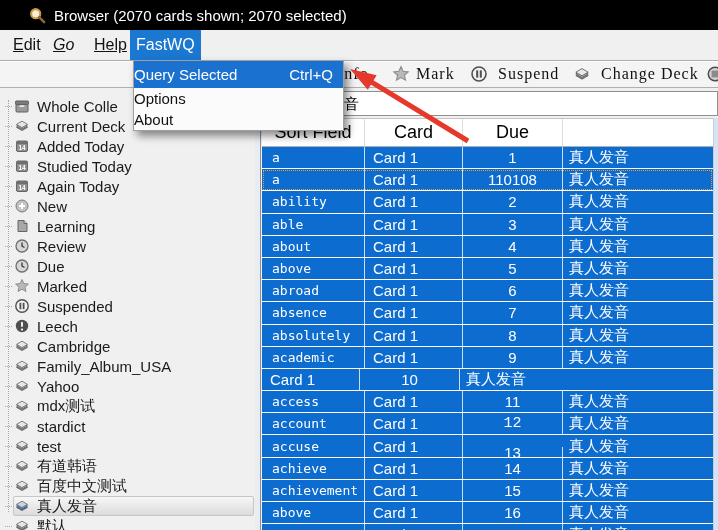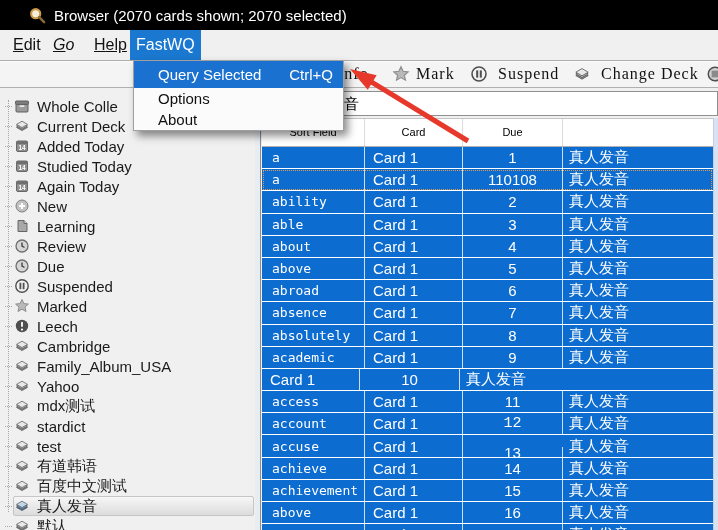--- a/index.html
+++ b/index.html
@@ -38,41 +38,41 @@
   .sb-item.selected::after{content:'';position:absolute;left:13px;right:1px;top:0;bottom:0;
            background:linear-gradient(#f7f7f7,#dcdcdc);border:1px solid #c6c6c6;border-radius:2px;z-index:-1;}
   
   .splitter{position:absolute;left:255px;top:88px;width:6px;height:442px;background:#e8edf4;
             border-right:1px solid #8f8f8f;box-sizing:border-box;}
   
   .cardtable{position:absolute;left:262px;top:118px;width:456px;height:412px;background:#fff;
              border-top:1px solid #c4c4c4;box-sizing:border-box;overflow:hidden;}
   .thead{position:absolute;left:0;top:0;width:451px;height:28px;background:#fff;
          border-bottom:1px solid #b0b0b0;display:flex;box-sizing:border-box;}
-  .th{height:27px;line-height:27px;text-align:center;font-size:11px;color:#000;
+  .th{height:27px;line-height:27px;text-align:center;font-size:18px;color:#000;
       border-right:1px solid #dcdcdc;box-sizing:border-box;overflow:hidden;}
   .th:last-child{border-right:none;}
   .tbody{position:absolute;left:0;top:28px;width:451px;}
   .trow{display:flex;height:21.2px;background:#0d6ccf;border-bottom:1px solid #fff;
         color:#fff;box-sizing:content-box;}
   .trow.focused{outline:1.5px dotted #e09a50;outline-offset:-2px;}
   .td{box-sizing:border-box;border-right:1px solid rgba(255,255,255,.78);overflow:hidden;
       white-space:nowrap;display:flex;align-items:center;}
   .td:last-child{border-right:none;}
   .td.c-sort{font-family:"DejaVu Sans Mono",monospace;font-size:13px;padding-left:10px;}
   .td.c-card{font-size:15px;padding-left:8px;}
   .td.c-due{font-size:15px;justify-content:center;}
   .td.c-deck{font-size:15px;padding-left:6px;}
   .scrollstrip{position:absolute;right:0;top:118px;width:5px;height:412px;background:#d7e3f2;
                border-left:1px solid #c2cfdf;box-sizing:border-box;}
   
   .dropdown{position:absolute;left:133px;top:60px;width:211px;background:#fbfbfb;
             border:1px solid #9f9f9f;box-shadow:4px 5px 8px rgba(0,0,0,.45);z-index:30;box-sizing:border-box;}
   .dd-item{position:relative;height:21px;line-height:21px;font-size:15px;color:#111;
-           padding-left:24px;cursor:default;}
+           cursor:default;}
   .dd-item.hl{height:27px;line-height:27px;background:#1a71cf;color:#fff;}
   .dd-item .sc{position:absolute;right:10px;top:0;}
   
   .arrowsvg{position:absolute;left:0;top:0;z-index:40;pointer-events:none;}
 </style>
 </head>
 <body>
 
 <div id="page">
 
@@ -182,31 +182,31 @@
       </div>
       <div class="sb-item">
         <span class="sb-icon"><svg viewBox="0 0 16 16" width="100%" height="100%">
             <circle cx="8" cy="8" r="6" fill="#d6d6d6" stroke="#6e6e6e" stroke-width="1.3"></circle>
             <path d="M8 4.5 V8 L10.5 9.5" stroke="#444" stroke-width="1.4" fill="none"></path>
           </svg></span>
         <span>Due</span>
       </div>
       <div class="sb-item">
         <span class="sb-icon"><svg viewBox="0 0 16 16" width="100%" height="100%">
+            <path d="M8 1.5 L9.9 5.6 14.4 6.1 11 9.1 12 13.5 8 11.2 4 13.5 5 9.1 1.6 6.1 6.1 5.6 Z" fill="#b9b9b9" stroke="#8d8d8d"></path>
+          </svg></span>
+        <span>Marked</span>
+      </div>
+      <div class="sb-item">
+        <span class="sb-icon"><svg viewBox="0 0 16 16" width="100%" height="100%">
             <circle cx="8" cy="8" r="6.2" fill="#f2f2f2" stroke="#4f4f4f" stroke-width="1.4"></circle>
             <rect x="5.5" y="4.8" width="1.8" height="6.4" fill="#4f4f4f"></rect>
             <rect x="8.7" y="4.8" width="1.8" height="6.4" fill="#4f4f4f"></rect>
           </svg></span>
         <span>Suspended</span>
-      </div>
-      <div class="sb-item">
-        <span class="sb-icon"><svg viewBox="0 0 16 16" width="100%" height="100%">
-            <path d="M8 1.5 L9.9 5.6 14.4 6.1 11 9.1 12 13.5 8 11.2 4 13.5 5 9.1 1.6 6.1 6.1 5.6 Z" fill="#b9b9b9" stroke="#8d8d8d"></path>
-          </svg></span>
-        <span>Marked</span>
       </div>
       <div class="sb-item">
         <span class="sb-icon"><svg viewBox="0 0 16 16" width="100%" height="100%">
             <circle cx="8" cy="8" r="6.2" fill="#4f4f4f"></circle>
             <rect x="7.1" y="3.8" width="1.8" height="5.2" rx="0.9" fill="#fff"></rect>
             <circle cx="8" cy="11.6" r="1.1" fill="#fff"></circle>
           </svg></span>
         <span>Leech</span>
       </div>
       <div class="sb-item">

